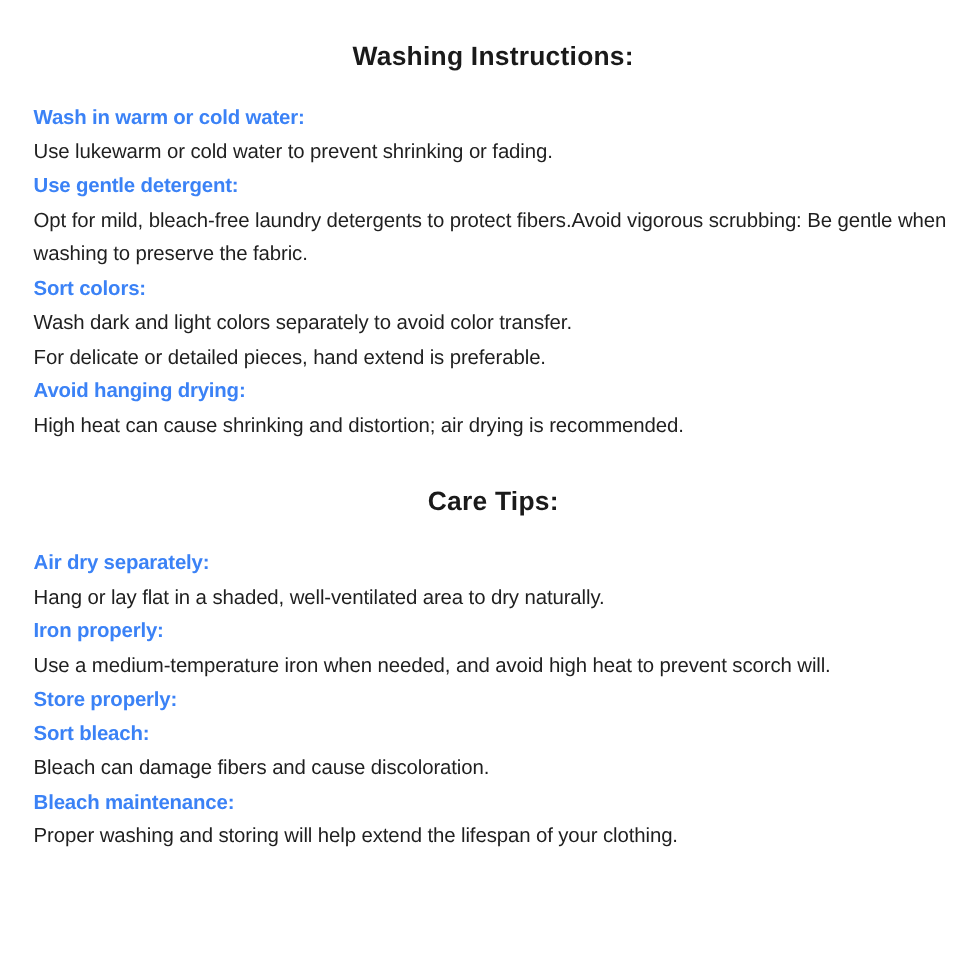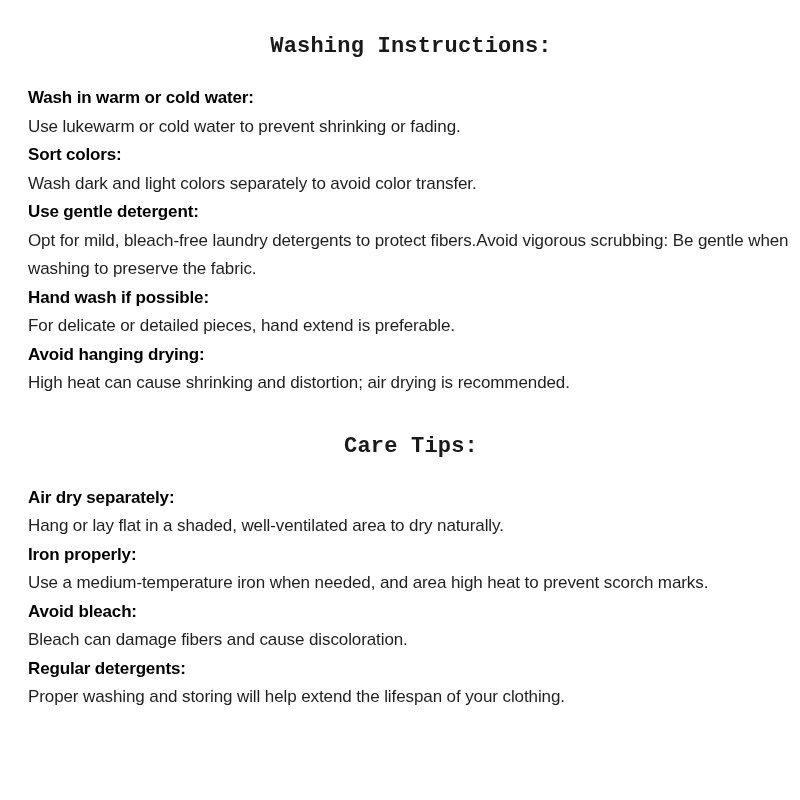--- a/index.html
+++ b/index.html
@@ -18,91 +18,90 @@
     padding: 32px 6px 0 28px;
   }
   section.instruction-section h1.section-heading {
     font-size: 22px;
     font-weight: 700;
     line-height: 30px;
     text-align: center;
     margin: 0 0 22px 0;
     letter-spacing: 0.2px;
     color: #1a1a1a;
-    font-family: Liberation Mono, monospace;
   }
   section.instruction-section + section.instruction-section h1.section-heading {
     margin-top: 34px;
   }
   .items p {
     margin: 0;
     font-size: 17px;
     line-height: 28.5px;
     letter-spacing: -0.1px;
   }
   .items p.item-label {
     font-weight: 700;
     letter-spacing: -0.15px;
-    color: #000000;
+    color: #3b82f6;
   }
 </style>
 </head>
 <body>
 
 <main class="document">
   <section class="instruction-section">
     <h1 class="section-heading">Washing Instructions:</h1>
     <div class="items">
   <div class="instruction-item">
     <p class="item-label">Wash in warm or cold water:</p>
     <p class="item-text">Use lukewarm or cold water to prevent shrinking or fading.</p>
   </div>
 
   <div class="instruction-item">
+    <p class="item-label">Use gentle detergent:</p>
+    <p class="item-text">Opt for mild, bleach-free laundry detergents to protect fibers.Avoid vigorous scrubbing: Be gentle when washing to preserve the fabric.</p>
+  </div>
+
+  <div class="instruction-item">
     <p class="item-label">Sort colors:</p>
     <p class="item-text">Wash dark and light colors separately to avoid color transfer.</p>
   </div>
 
   <div class="instruction-item">
-    <p class="item-label">Use gentle detergent:</p>
-    <p class="item-text">Opt for mild, bleach-free laundry detergents to protect fibers.Avoid vigorous scrubbing: Be gentle when washing to preserve the fabric.</p>
-  </div>
-
-  <div class="instruction-item">
-    <p class="item-label">Hand wash if possible:</p>
     <p class="item-text">For delicate or detailed pieces, hand extend is preferable.</p>
   </div>
 
   <div class="instruction-item">
     <p class="item-label">Avoid hanging drying:</p>
     <p class="item-text">High heat can cause shrinking and distortion; air drying is recommended.</p>
   </div>
 </div>
   </section>
 
   <section class="instruction-section">
     <h1 class="section-heading">Care Tips:</h1>
     <div class="items">
   <div class="instruction-item">
     <p class="item-label">Air dry separately:</p>
     <p class="item-text">Hang or lay flat in a shaded, well-ventilated area to dry naturally.</p>
   </div>
 
   <div class="instruction-item">
     <p class="item-label">Iron properly:</p>
-    <p class="item-text">Use a medium-temperature iron when needed, and area high heat to prevent scorch marks.</p>
+    <p class="item-text">Use a medium-temperature iron when needed, and avoid high heat to prevent scorch will.</p>
   </div>
 
   <div class="instruction-item">
+    <p class="item-label">Store properly:</p>
   </div>
 
   <div class="instruction-item">
-    <p class="item-label">Avoid bleach:</p>
+    <p class="item-label">Sort bleach:</p>
     <p class="item-text">Bleach can damage fibers and cause discoloration.</p>
   </div>
 
   <div class="instruction-item">
-    <p class="item-label">Regular detergents:</p>
+    <p class="item-label">Bleach maintenance:</p>
     <p class="item-text">Proper washing and storing will help extend the lifespan of your clothing.</p>
   </div>
 </div>
   </section>
 </main>
 
 </body></html>

